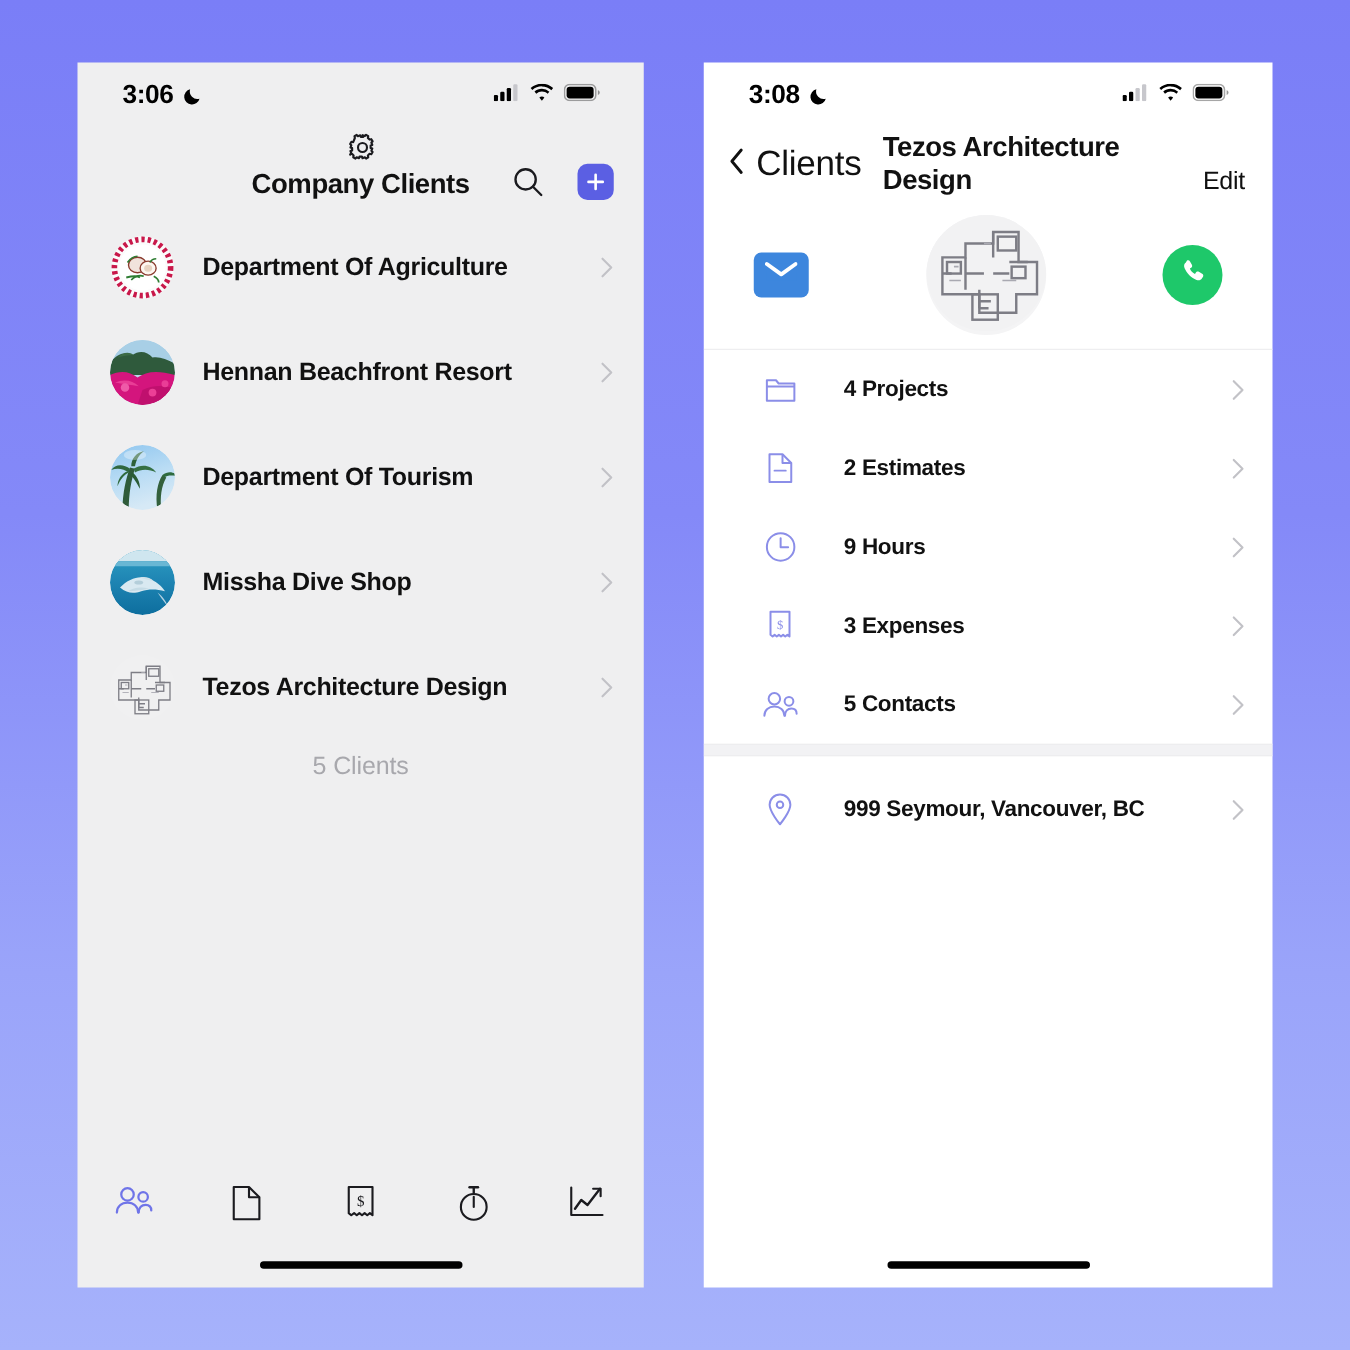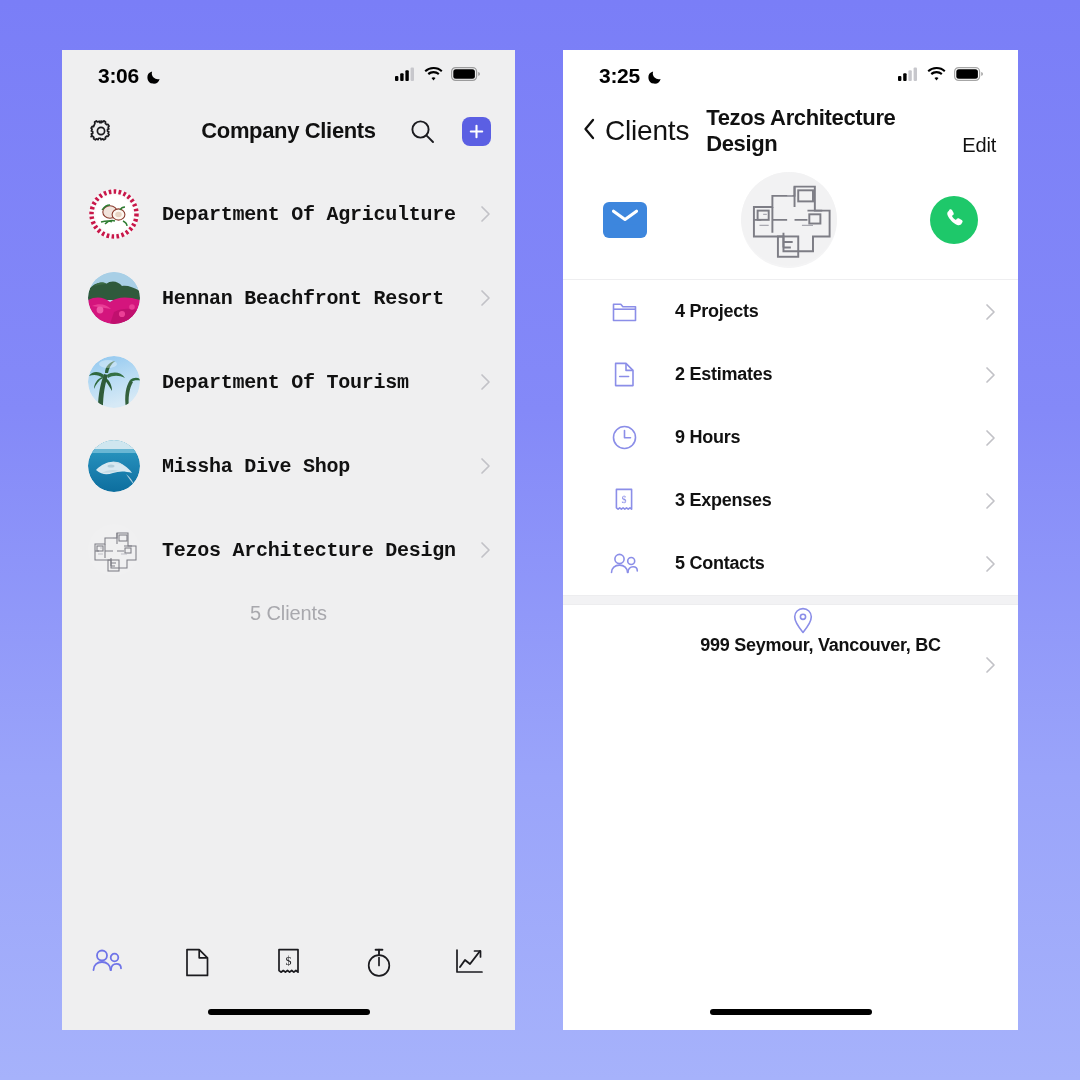--- a/index.html
+++ b/index.html
@@ -26,35 +26,35 @@
 
   
   .navbar{height:58px;display:flex;align-items:center;box-sizing:border-box;padding:0 24px 0 26px;position:relative;}
   .nav-title{font-size:22px;font-weight:700;color:#111;letter-spacing:-0.35px;}
   .icon-btn{background:none;border:0;padding:0;cursor:pointer;display:flex;align-items:center;}
   .plus-btn{width:29px;height:29px;border-radius:8px;background:#5b5fe3;
             display:flex;align-items:center;justify-content:center;cursor:pointer;}
   .plus-btn svg{display:block;}
 
   
-  #navbar-left{justify-content:flex-end;gap:0;}
+  #navbar-left{justify-content:flex-end;gap:0;flex-direction:column;}
   #navbar-left .nav-title{position:absolute;left:0;right:0;text-align:center;pointer-events:none;}
   .nav-right-group{margin-left:auto;display:flex;align-items:center;gap:26px;position:relative;z-index:2;}
 
   
   #navbar-right{padding:0 22px 0 20px;}
   .back-link{display:flex;align-items:center;gap:9px;cursor:pointer;}
   .back-label{font-size:28px;color:#111;letter-spacing:-0.2px;}
   #navbar-right .nav-title{margin-left:17px;}
   .edit-link{margin-left:auto;font-size:20px;color:#111;cursor:pointer;letter-spacing:-0.2px;margin-top:28px;}
 
   
   .client-list{padding-top:12px;}
   .client-row{height:84px;display:flex;align-items:center;padding:0 24px 0 26px;
-              box-sizing:border-box;cursor:pointer;position:relative;font-family:Liberation Mono, monospace;}
+              box-sizing:border-box;cursor:pointer;position:relative;}
   .avatar{width:52px;height:52px;border-radius:50%;overflow:hidden;flex:0 0 52px;
           display:block;background:transparent;}
   .avatar svg{display:block;width:52px;height:52px;}
   .client-name{margin-left:22px;font-size:20px;font-weight:700;color:#111;letter-spacing:-0.25px;}
   .chev{margin-left:auto;color:#bdbdc2;font-size:20px;line-height:1;font-weight:400;}
   .chev svg{display:block;}
   .list-footer{text-align:center;font-size:20px;color:#a8a8ad;margin-top:10px;letter-spacing:-0.1px;}
 
   
   .tabbar{position:absolute;left:0;right:0;bottom:0;height:96px;
@@ -73,21 +73,21 @@
   .call-btn{width:48px;height:48px;border-radius:50%;background:#1ec86a;
             display:flex;align-items:center;justify-content:center;cursor:pointer;}
 
   
   .detail-row{height:63px;display:flex;align-items:center;padding:0 22px 0 46px;
               box-sizing:border-box;cursor:pointer;}
   .detail-ico{width:30px;flex:0 0 30px;display:flex;align-items:center;justify-content:center;color:#8b8ee8;}
   .detail-ico svg{display:block;}
   .detail-label{margin-left:36px;font-size:18px;font-weight:700;color:#111;letter-spacing:-0.25px;}
   .section-gap{height:8px;background:#f2f2f4;border-top:1px solid #ededef;border-bottom:1px solid #ededef;}
-  .addr-row{height:85px;flex-direction:column;}
+  .addr-row{height:85px;}
 </style>
 </head>
 <body>
 
 <div class="stage">
 
   <div class="phone" id="phone-left">
 
     <div class="statusbar">
       <div class="status-time">
@@ -350,21 +350,21 @@
         </span>
       </div>
     </div>
     <div class="home-indicator"></div>
   </div>
 
   <div class="phone" id="phone-right">
 
     <div class="statusbar">
       <div class="status-time">
-        <span>3:25</span>
+        <span>3:08</span>
         <span class="moon">
           <svg width="17" height="17" viewBox="0 0 17 17">
               <path d="M13.6 10.9A6 6 0 0 1 6.1 3.4a6.2 6.2 0 1 0 7.5 7.5z" fill="#000"></path>
             </svg>
         </span>
       </div>
       <div class="status-right">
         <span>
           <svg width="21" height="14" viewBox="0 0 21 14">
             <rect x="0" y="9" width="3.4" height="5" rx="1" fill="#000"></rect>

